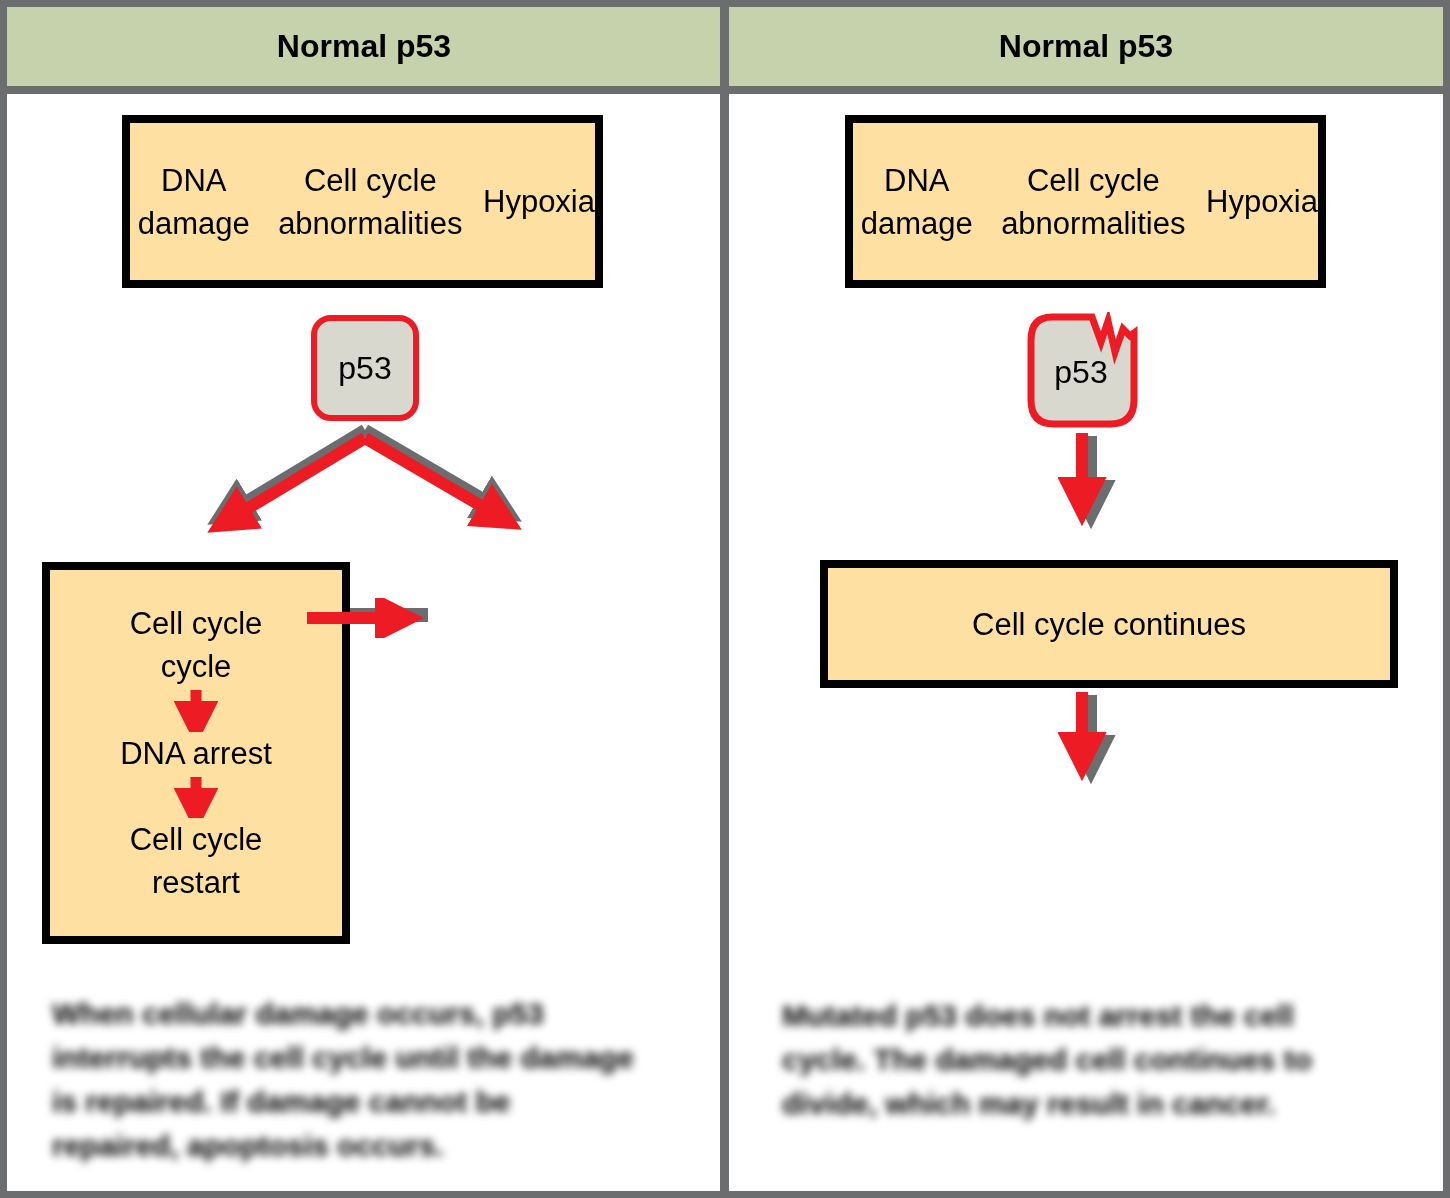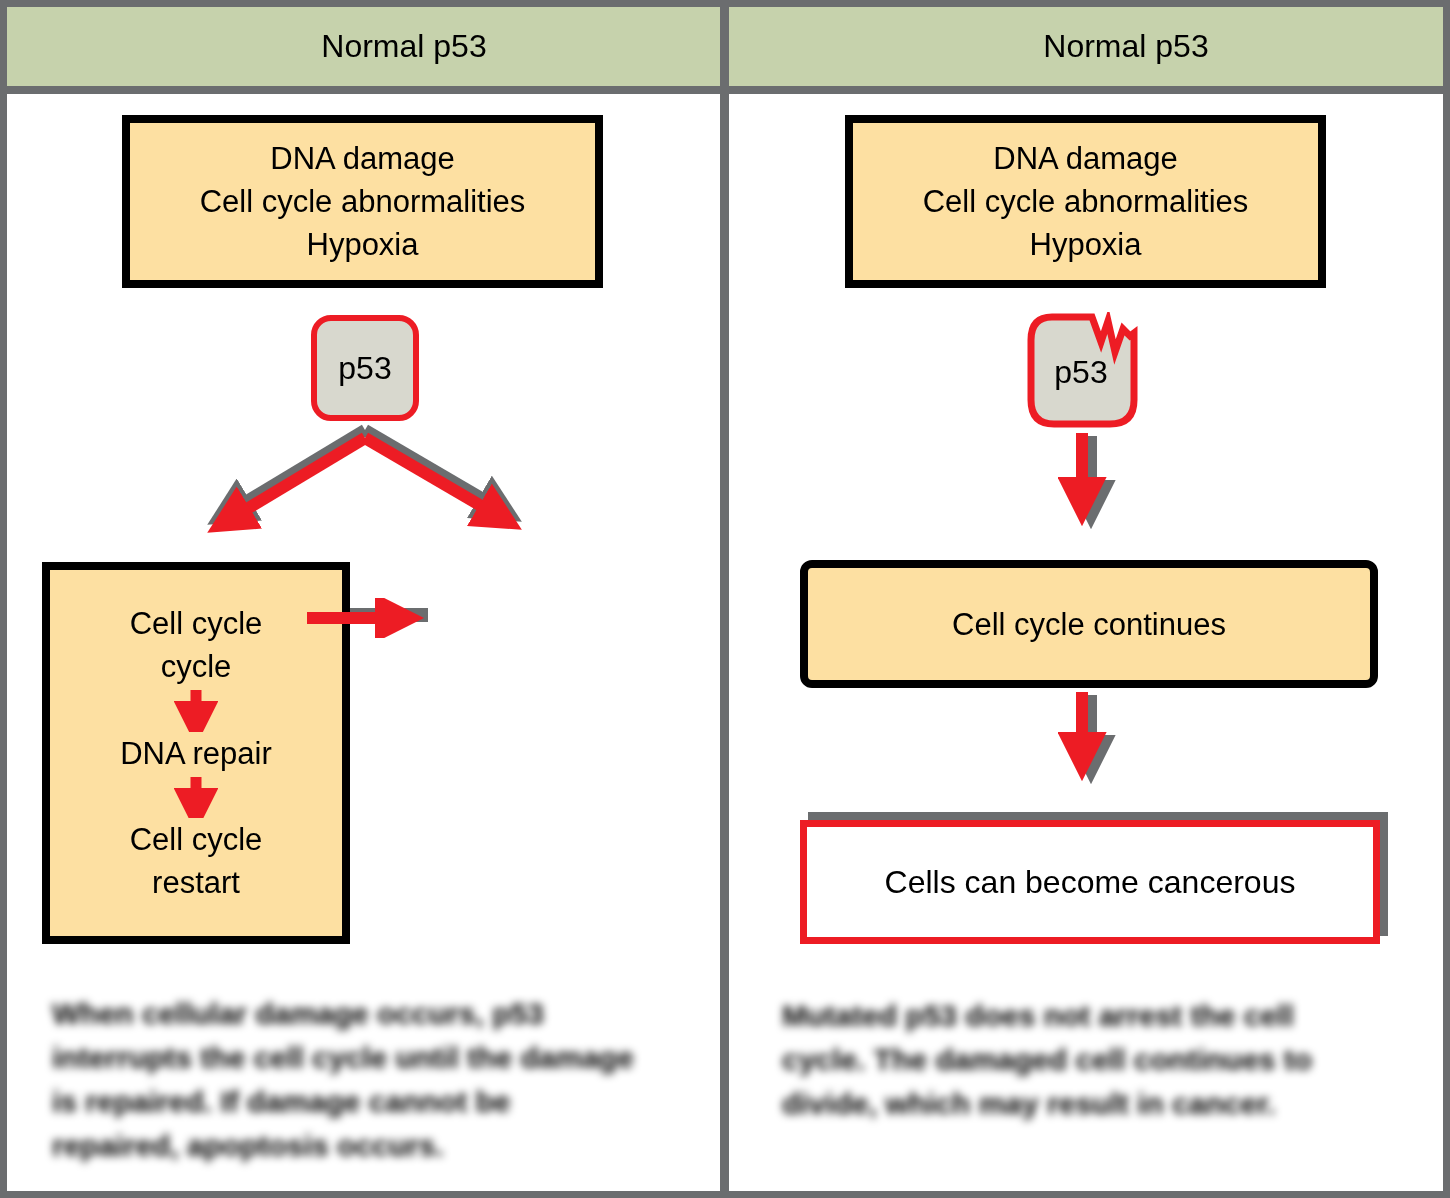--- a/index.html
+++ b/index.html
@@ -11,29 +11,29 @@
     color:#000;
     overflow:hidden;
   }
   
   .outer-frame{position:absolute;inset:0;border:7px solid #6b6d6f;pointer-events:none;z-index:40;}
   .v-divider{position:absolute;left:720px;top:0;width:9px;height:1198px;background:#6b6d6f;z-index:35;}
   .header-band{position:absolute;left:7px;top:7px;width:1436px;height:79px;background:#c6d2ac;z-index:5;}
   .header-underline{position:absolute;left:0;top:86px;width:1450px;height:8px;background:#6b6d6f;z-index:36;}
   .header-label{
     position:absolute;top:7px;height:79px;display:flex;align-items:center;justify-content:center;
-    font-size:32px;font-weight:normal;z-index:6;margin-left:40px;
+    font-size:32px;font-weight:bold;z-index:6;
   }
   .header-label.left{left:7px;width:714px;}
   .header-label.right{left:729px;width:714px;}
 
   
   .tan-box{
     position:absolute;background:#fde0a2;border:8px solid #000;
-    display:flex;flex-direction:column;justify-content:center;
+    display:flex;flex-direction:row;align-items:center;justify-content:center;
     text-align:center;font-size:31px;line-height:43px;z-index:10;
   }
   .p53-box{
     position:absolute;left:311px;top:315px;width:96px;height:94px;
     background:#d8d8ce;border:6px solid #ed1c24;border-radius:20px;
     display:flex;align-items:center;justify-content:center;
     font-size:32px;z-index:10;
   }
   .cancer-box{
     position:absolute;left:800px;top:820px;width:566px;height:110px;
@@ -109,21 +109,21 @@
 
   <div class="tan-box" style="left:42px;top:562px;width:292px;height:366px;z-index:10;">
     <div class="arrest-stack">
       <div>
         <div>Cell cycle</div>
         <div>cycle</div>
       </div>
       <svg width="44" height="86">
         <line x1="22" y1="2" x2="22" y2="42" stroke="#ed1c24" stroke-width="11" marker-end="url(#mr)"></line>
       </svg>
-      <div>DNA repair</div>
+      <div>DNA arrest</div>
       <svg width="44" height="86">
         <line x1="22" y1="2" x2="22" y2="42" stroke="#ed1c24" stroke-width="11" marker-end="url(#mr)"></line>
       </svg>
       <div>
         <div>Cell cycle</div>
         <div>restart</div>
       </div>
     </div>
   </div>
 
@@ -153,34 +153,31 @@
     <div class="torn-label">p53</div>
   </div>
 
   <svg class="arrow-layer" style="left:1058px;top:433px;" width="70" height="128">
     <g transform="translate(9,3)">
       <line x1="24" y1="0" x2="24" y2="76" stroke="#6b6d6f" stroke-width="12" marker-end="url(#mg)"></line>
     </g>
     <line x1="24" y1="0" x2="24" y2="76" stroke="#ed1c24" stroke-width="12" marker-end="url(#mr)"></line>
   </svg>
 
-  <div class="tan-box" style="left:800px;top:560px;width:562px;height:112px;border-radius:12px;">
+  <div class="tan-box" style="left:820px;top:560px;width:562px;height:112px;">
     <div>Cell cycle continues</div>
   </div>
 
   <svg class="arrow-layer" style="left:1058px;top:692px;" width="70" height="128">
     <g transform="translate(9,3)">
       <line x1="24" y1="0" x2="24" y2="72" stroke="#6b6d6f" stroke-width="12" marker-end="url(#mg)"></line>
     </g>
     <line x1="24" y1="0" x2="24" y2="72" stroke="#ed1c24" stroke-width="12" marker-end="url(#mr)"></line>
   </svg>
 
-  <div class="cancer-box">
-    <div>Cells can become cancerous</div>
-  </div>
 
   <div class="caption cap-right">
     <div>Mutated p53 does not arrest the cell</div>
     <div>cycle. The damaged cell continues to</div>
     <div>divide, which may result in cancer.</div>
   </div>
 
 </div>
 
 </body></html>

